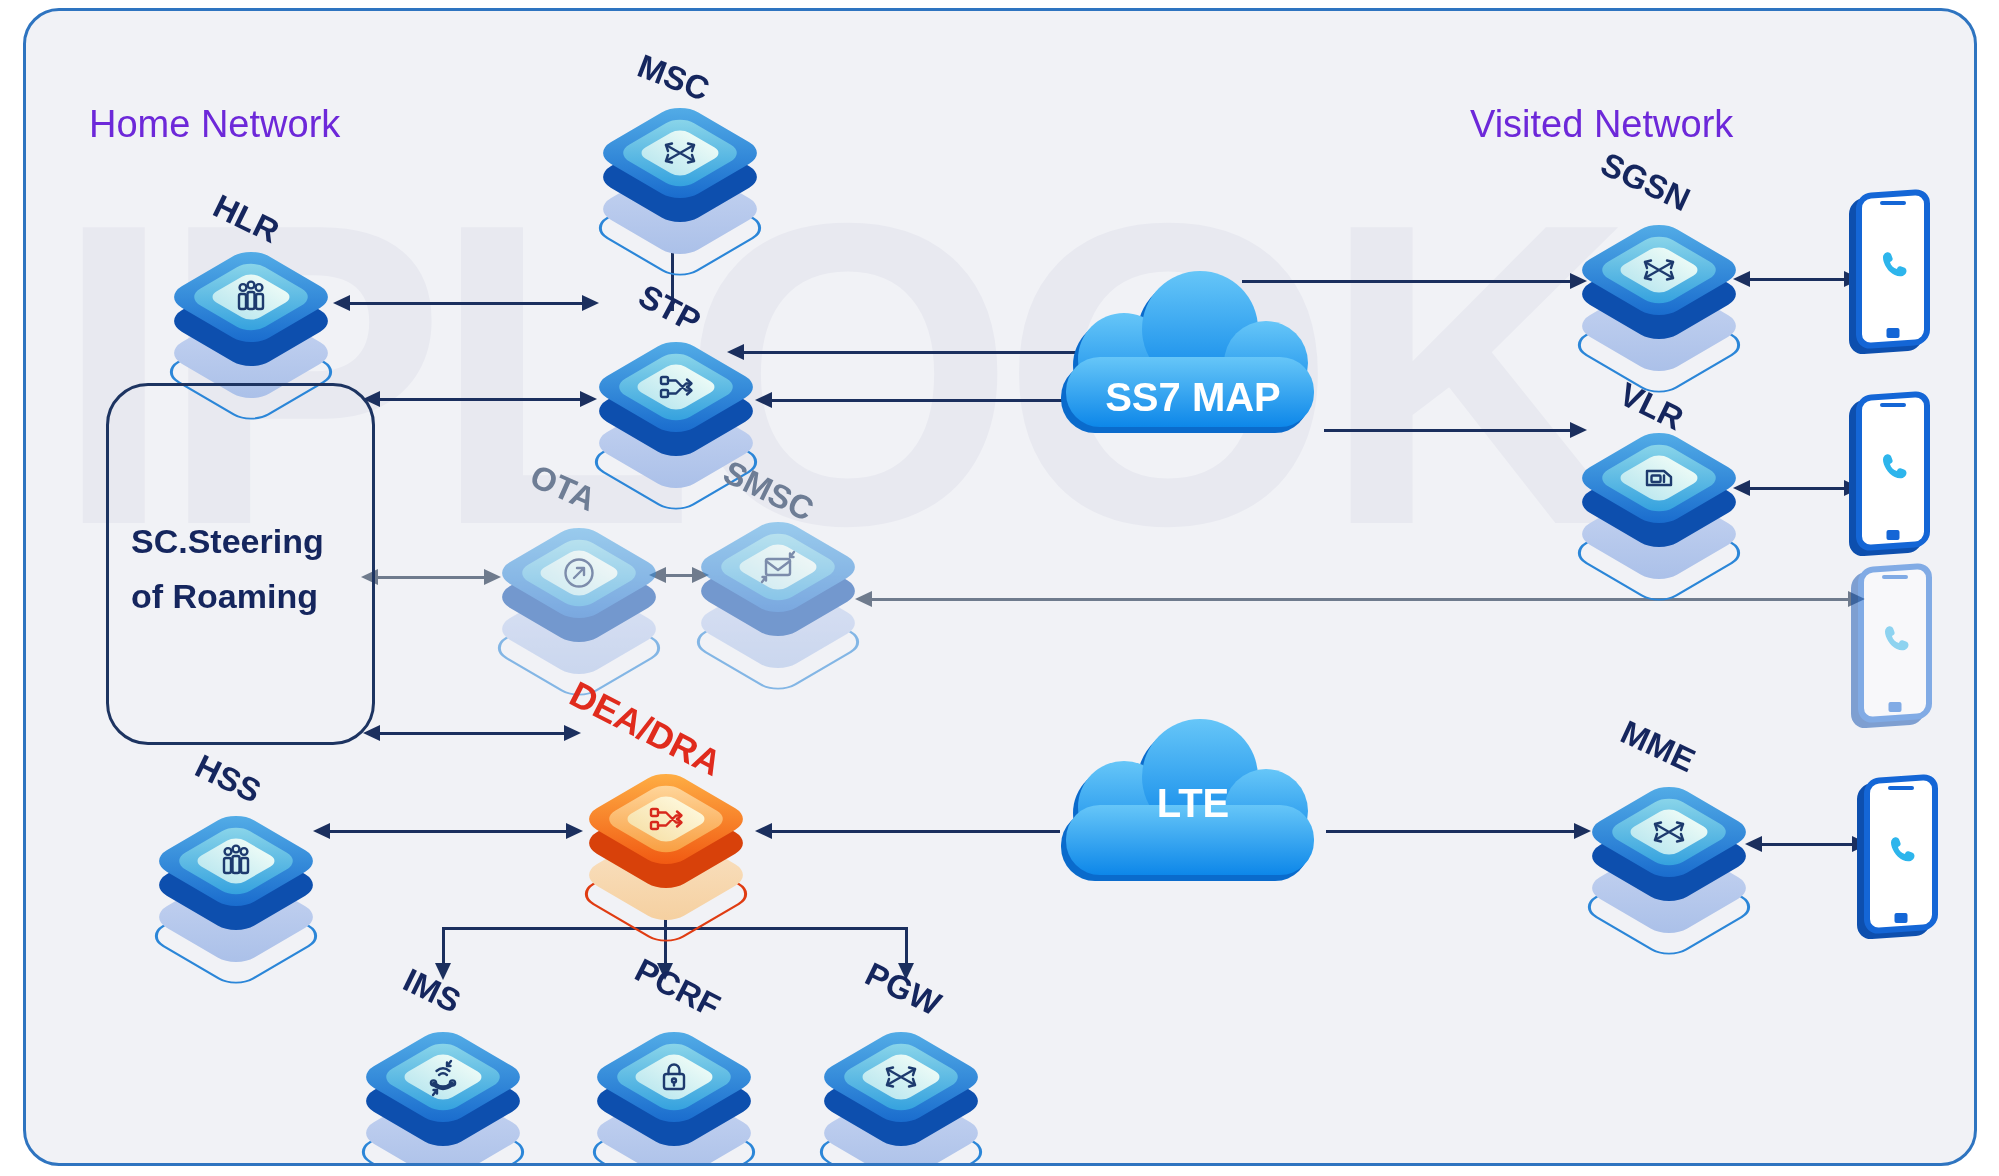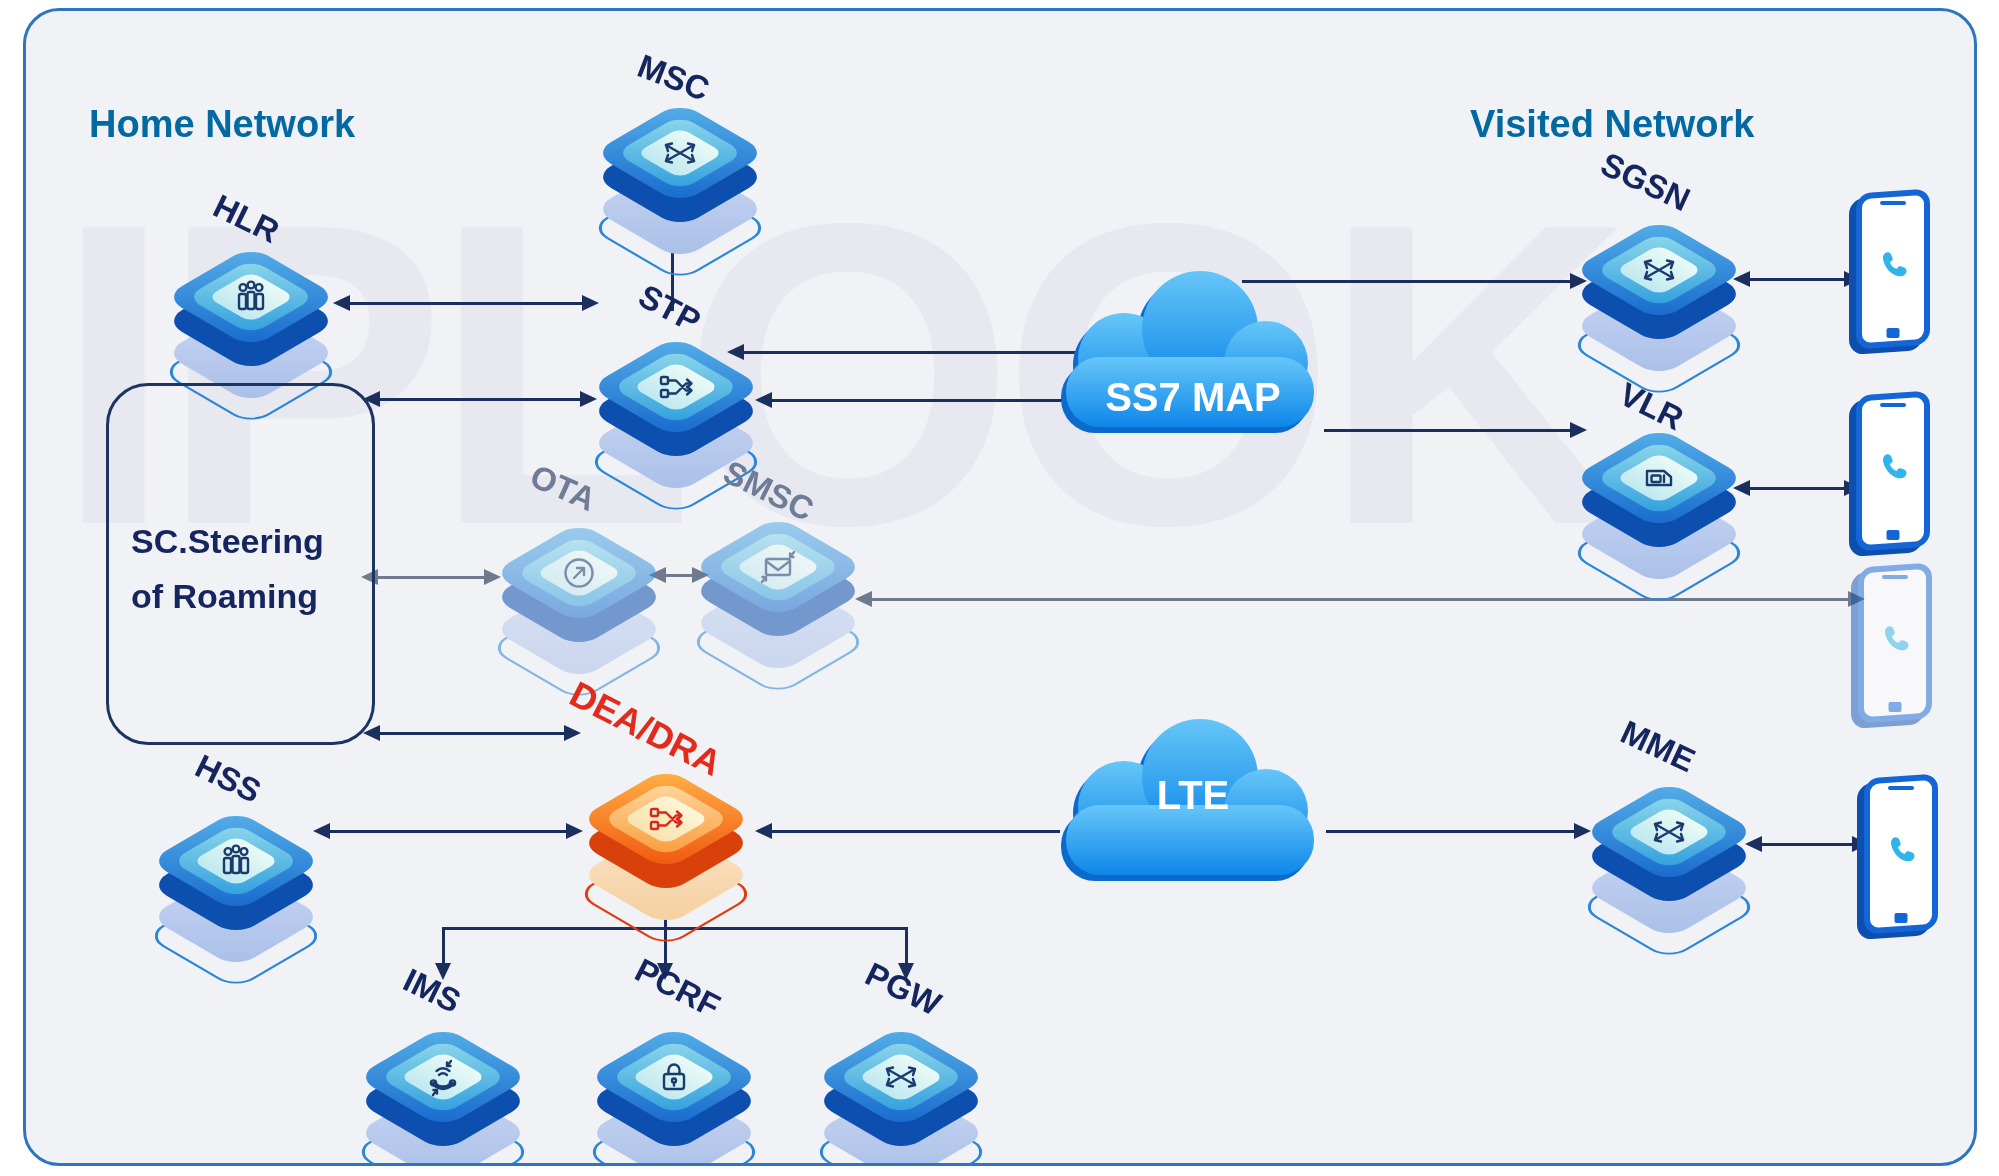--- a/index.html
+++ b/index.html
@@ -5,21 +5,21 @@
   html,body{margin:0;padding:0;background:#ffffff;}
   #canvas{position:relative;width:1999px;height:1176px;background:#ffffff;overflow:hidden;
           font-family:"Liberation Sans",sans-serif;}
   
   .frame{position:absolute;left:23px;top:8px;right:22px;bottom:10px;background:#f1f2f6;
          border:3px solid #2e74c0;border-radius:36px;overflow:hidden;}
   
   .watermark{position:absolute;left:28px;top:148px;font-size:430px;font-weight:800;
              color:#e8e9f0;letter-spacing:-14px;line-height:1;user-select:none;z-index:0;}
   
-  .title{position:absolute;font-size:38px;font-weight:700;color:#0369a1;z-index:5;white-space:nowrap;}
+  .title{position:absolute;font-size:38px;font-weight:400;color:#6d28d9;z-index:5;white-space:nowrap;}
   
   .nlabel{position:absolute;font-size:33px;font-weight:700;color:#15265e;z-index:6;
           transform-origin:left top;white-space:nowrap;}
   .nlabel.gray{color:#6e7d95;}
   .nlabel.red{color:#e02b1d;font-size:36px;}
   
   .node{position:absolute;width:176px;height:200px;z-index:4;}
   .node.faded{opacity:.55;}
   .nd{position:absolute;left:50%;width:124px;height:124px;border-radius:26px;
       transform:translateX(-50%) scaleY(.585) rotate(45deg);}
@@ -203,21 +203,21 @@
             <circle cx="212" cy="100" r="42"></circle>
           <rect x="12" y="94" width="248" height="70" rx="34"></rect>
         </g>
         <g fill="url(#cg1)">
           <circle cx="70" cy="96" r="46"></circle>
             <circle cx="146" cy="66" r="58"></circle>
             <circle cx="212" cy="100" r="42"></circle>
           <rect x="12" y="94" width="248" height="70" rx="34"></rect>
         </g>
       </svg>
-      <div class="ctext" style="top:62px;">LTE</div>
+      <div class="ctext" style="top:70px;">LTE</div>
     </div>
 
     <div class="nlabel" style="left:620px;top:36px;transform:rotate(21deg);">MSC</div>
     <div class="nlabel" style="left:198px;top:176px;transform:rotate(26deg);">HLR</div>
     <div class="nlabel" style="left:624px;top:266px;transform:rotate(28deg);">STP</div>
     <div class="nlabel gray" style="left:514px;top:446px;transform:rotate(24deg);">OTA</div>
     <div class="nlabel gray" style="left:708px;top:442px;transform:rotate(26deg);">SMSC</div>
     <div class="nlabel" style="left:180px;top:736px;transform:rotate(26deg);">HSS</div>
     <div class="nlabel red" style="left:556px;top:662px;transform:rotate(27deg);">DEA/DRA</div>
     <div class="nlabel" style="left:388px;top:950px;transform:rotate(26deg);">IMS</div>

